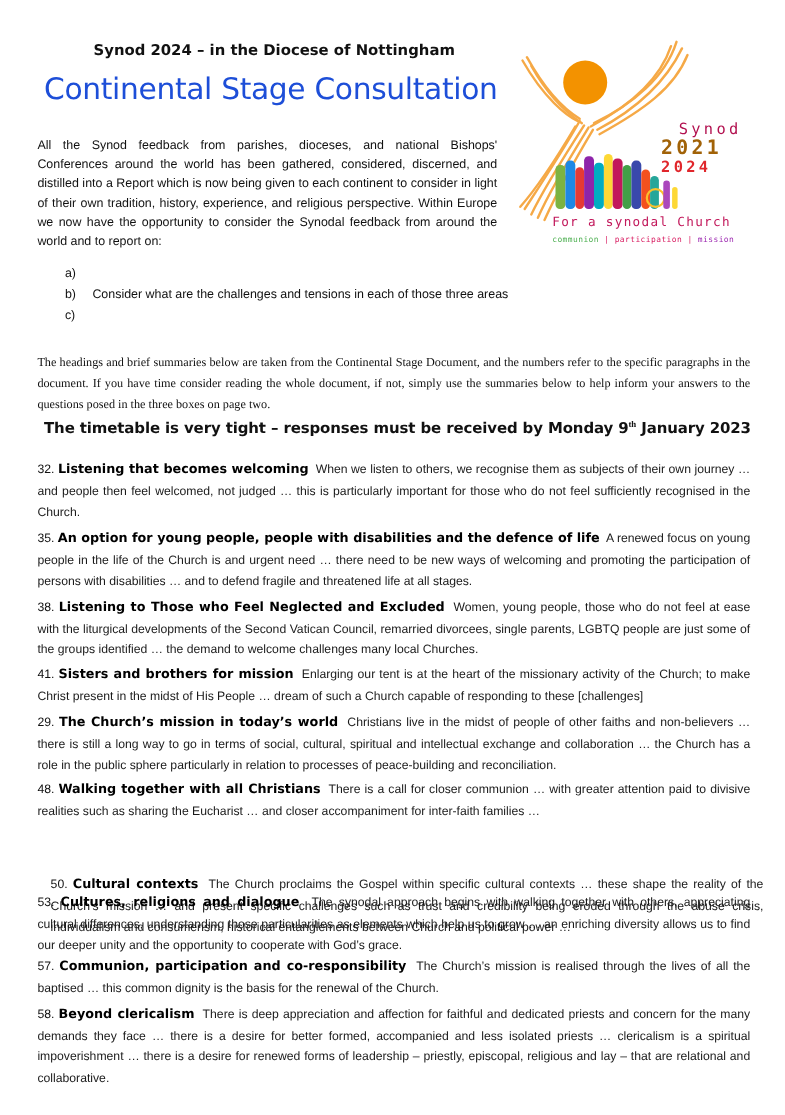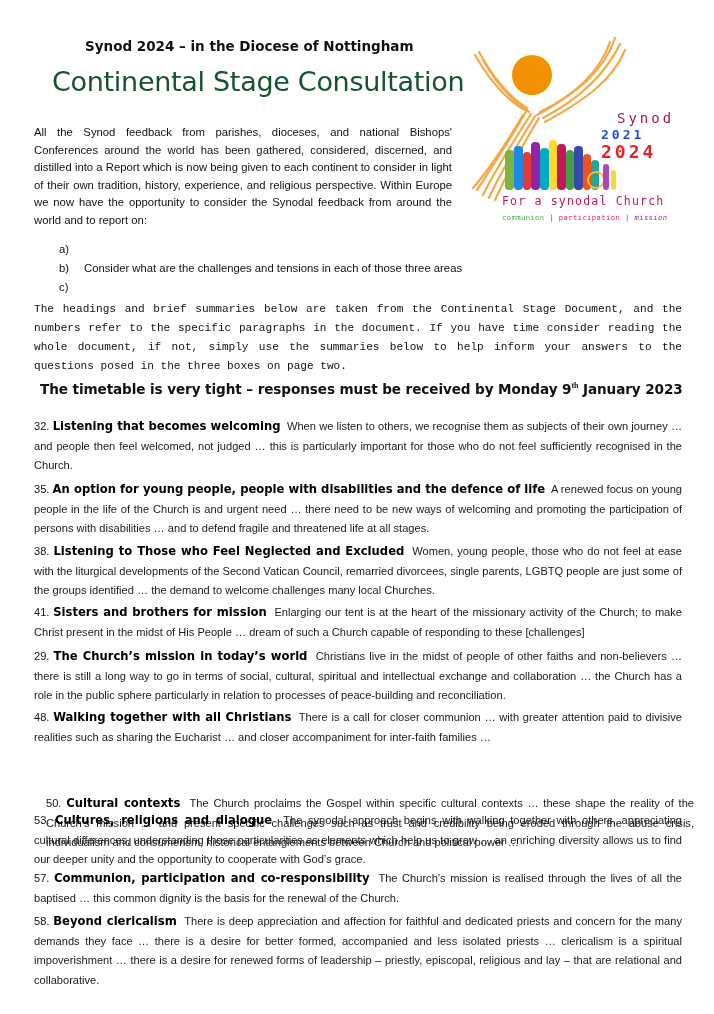--- a/index.html
+++ b/index.html
@@ -5,47 +5,47 @@
     html, body { margin: 0; padding: 0; background: #ffffff; }
     body {
       width: 714px; height: 1014px; position: relative; overflow: hidden;
       font-family: "Liberation Sans", "DejaVu Sans", sans-serif; color: #111;
     }
     .subtitle {
       position: absolute; left: 85px; top: 38px;
       font-family: "DejaVu Sans", sans-serif; font-weight: bold; font-size: 13.5px; color: #111;
     }
     .title {
-      position: absolute; left: 52px; top: 66px;
-      font-family: "DejaVu Sans", sans-serif; font-size: 27px; color: #14532d; letter-spacing: -0.3px;
+      position: absolute; left: 40px; top: 66px;
+      font-family: "DejaVu Sans", sans-serif; font-size: 27px; color: #1d4ed8; letter-spacing: -0.3px;
     }
     .intro {
       position: absolute; left: 34px; top: 124px; width: 418px;
       font-size: 11.3px; line-height: 17.6px; text-align: justify; color: #111;
       font-family: "Liberation Sans", sans-serif;
     }
     .logo { position: absolute; left: 465px; top: 30px; width: 230px; height: 200px; }
     .logo-synod { position: absolute; left: 152px; top: 80px; font-family: "DejaVu Sans Mono", monospace; font-size: 14px; letter-spacing: 3px; color: #b2104f; line-height: 16px; }
-    .logo-2021 { position: absolute; left: 136px; top: 97px; font-family: "DejaVu Sans Mono", monospace; font-size: 13px; letter-spacing: 3px; color: #1d4ed8; font-weight: bold; line-height: 16px; }
-    .logo-2024 { position: absolute; left: 136px; top: 114px; font-family: "DejaVu Sans Mono", monospace; font-size: 18px; letter-spacing: 3px; color: #e0262b; font-weight: bold; line-height: 16px; }
+    .logo-2021 { position: absolute; left: 136px; top: 97px; font-family: "DejaVu Sans Mono", monospace; font-size: 18px; letter-spacing: 3px; color: #a16207; font-weight: bold; line-height: 16px; }
+    .logo-2024 { position: absolute; left: 136px; top: 114px; font-family: "DejaVu Sans Mono", monospace; font-size: 14px; letter-spacing: 3px; color: #e0262b; font-weight: bold; line-height: 16px; }
     .logo-tag { position: absolute; left: 37px; top: 164px; font-family: "DejaVu Sans Mono", monospace; font-size: 11.5px; color: #c2185b; letter-spacing: 1.2px; white-space: nowrap; }
     .logo-sub { position: absolute; left: 37px; top: 183px; font-family: "DejaVu Sans Mono", monospace; font-size: 7.2px; white-space: nowrap; letter-spacing: 0.4px; }
     .logo-sub .c { color: #4caf50; text-align: center; }
     .logo-sub .p { color: #d81b60; }
-    .logo-sub .m { color: #9c27b0; font-style: italic; }
+    .logo-sub .m { color: #9c27b0; }
     .logo-sub .sep { color: #d81b60; }
     .questions {
       position: absolute; left: 59px; top: 240px; width: 640px; margin: 0; padding: 0; list-style: none;
       font-size: 11.3px; line-height: 19px; font-family: "Liberation Sans", sans-serif;
     }
     .questions li { display: flex; }
     .questions .qm { width: 25px; flex: 0 0 25px; }
     .note {
-      position: absolute; left: 34px; top: 300px; width: 648px;
-      font-size: 11.1px; line-height: 19px; text-align: justify; font-family: Liberation Mono, monospace;
+      position: absolute; left: 34px; top: 321px; width: 648px;
+      font-size: 11.1px; line-height: 19px; text-align: justify; font-family: Liberation Serif, serif;
     }
     .deadline {
       position: absolute; left: 40px; top: 381px; font-family: "DejaVu Sans", sans-serif;
       font-weight: bold; font-size: 13.6px; white-space: nowrap; letter-spacing: -0.1px;
     }
     .deadline sup { font-size: 8px; vertical-align: super; font-family: Liberation Serif, serif; }
     .section {
       position: absolute; left: 34px; width: 648px;
       font-size: 11.1px; line-height: 19.5px; text-align: justify; color: #1a1a1a;
       font-family: "Liberation Sans", sans-serif;

